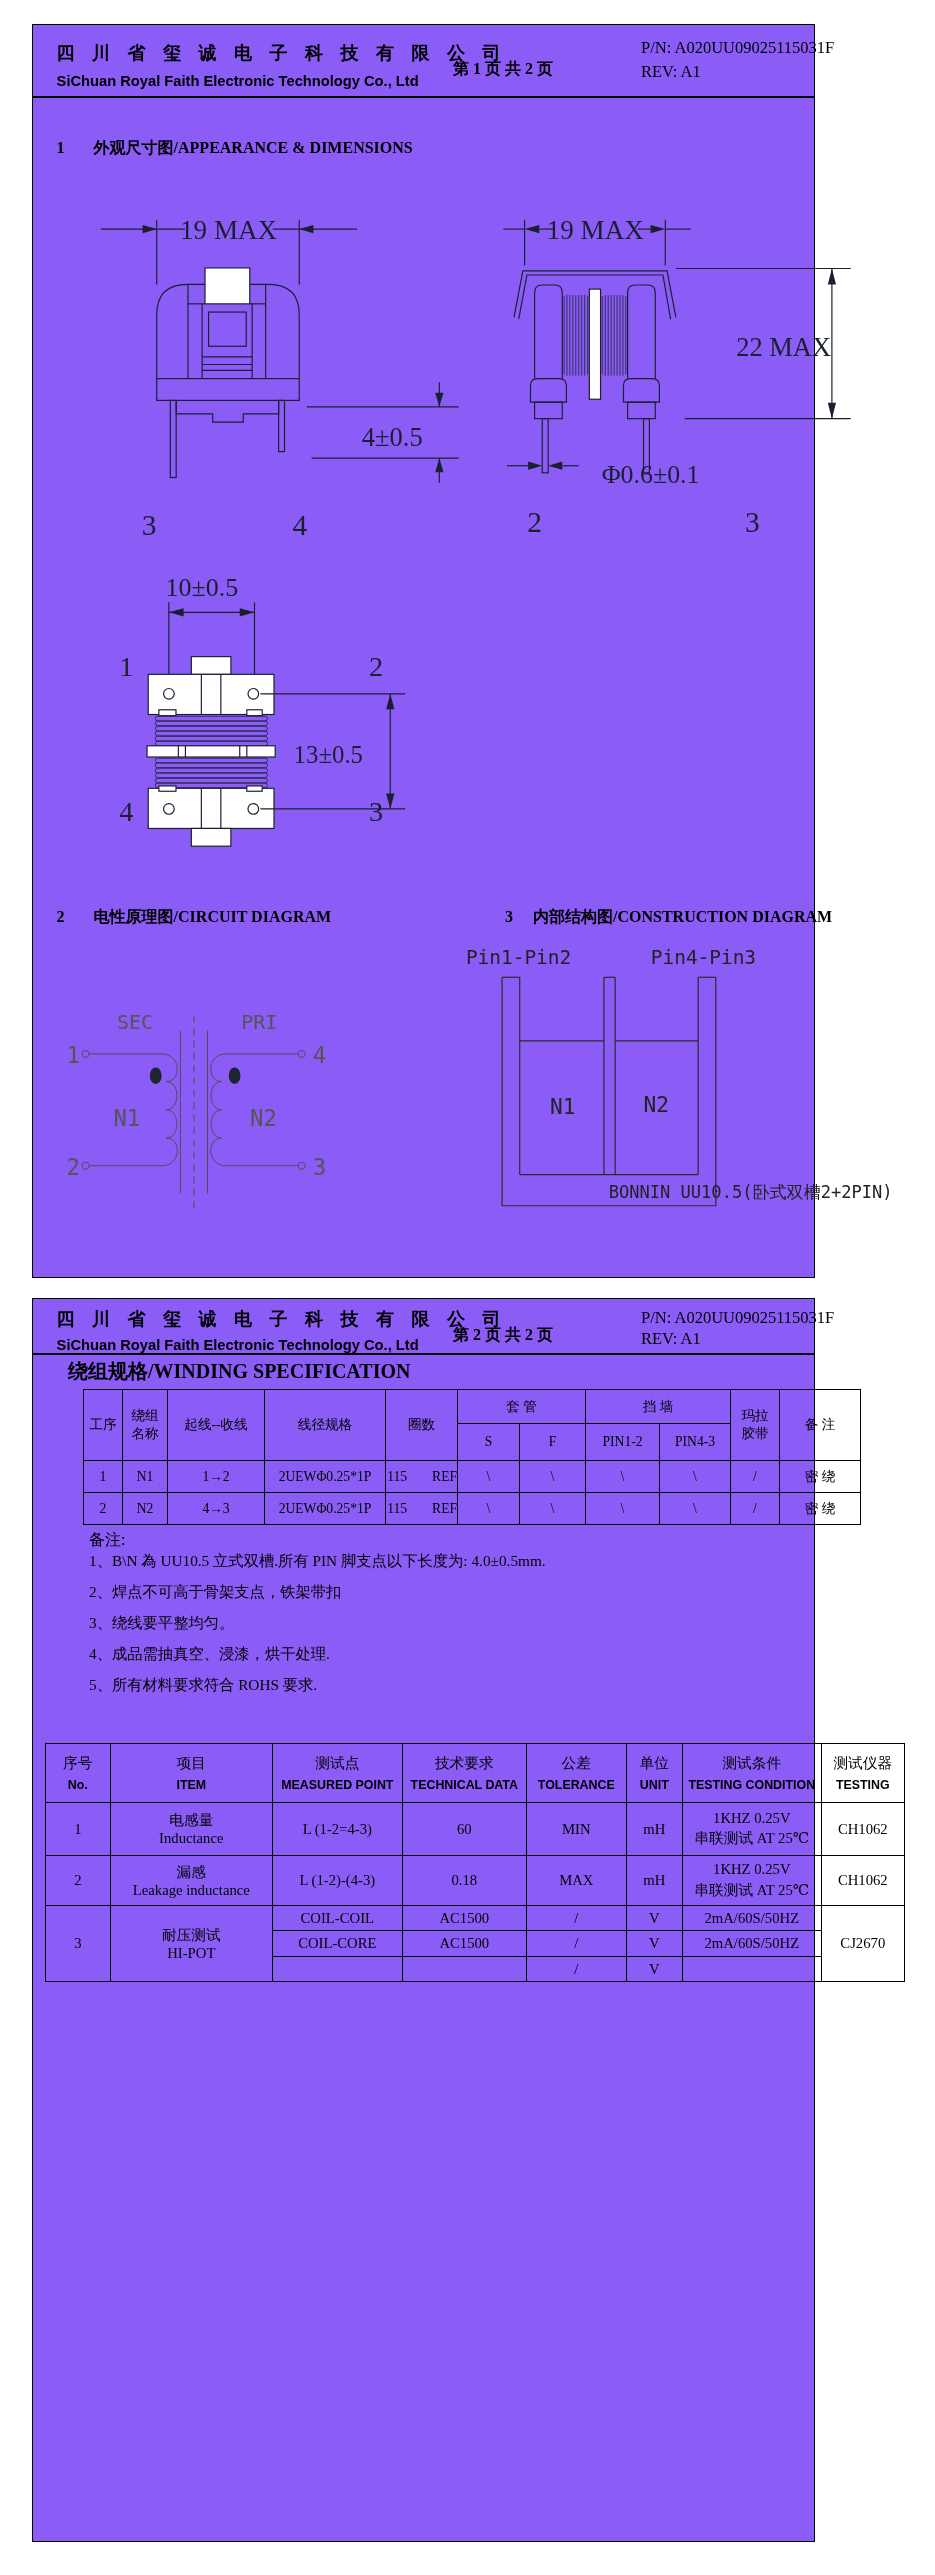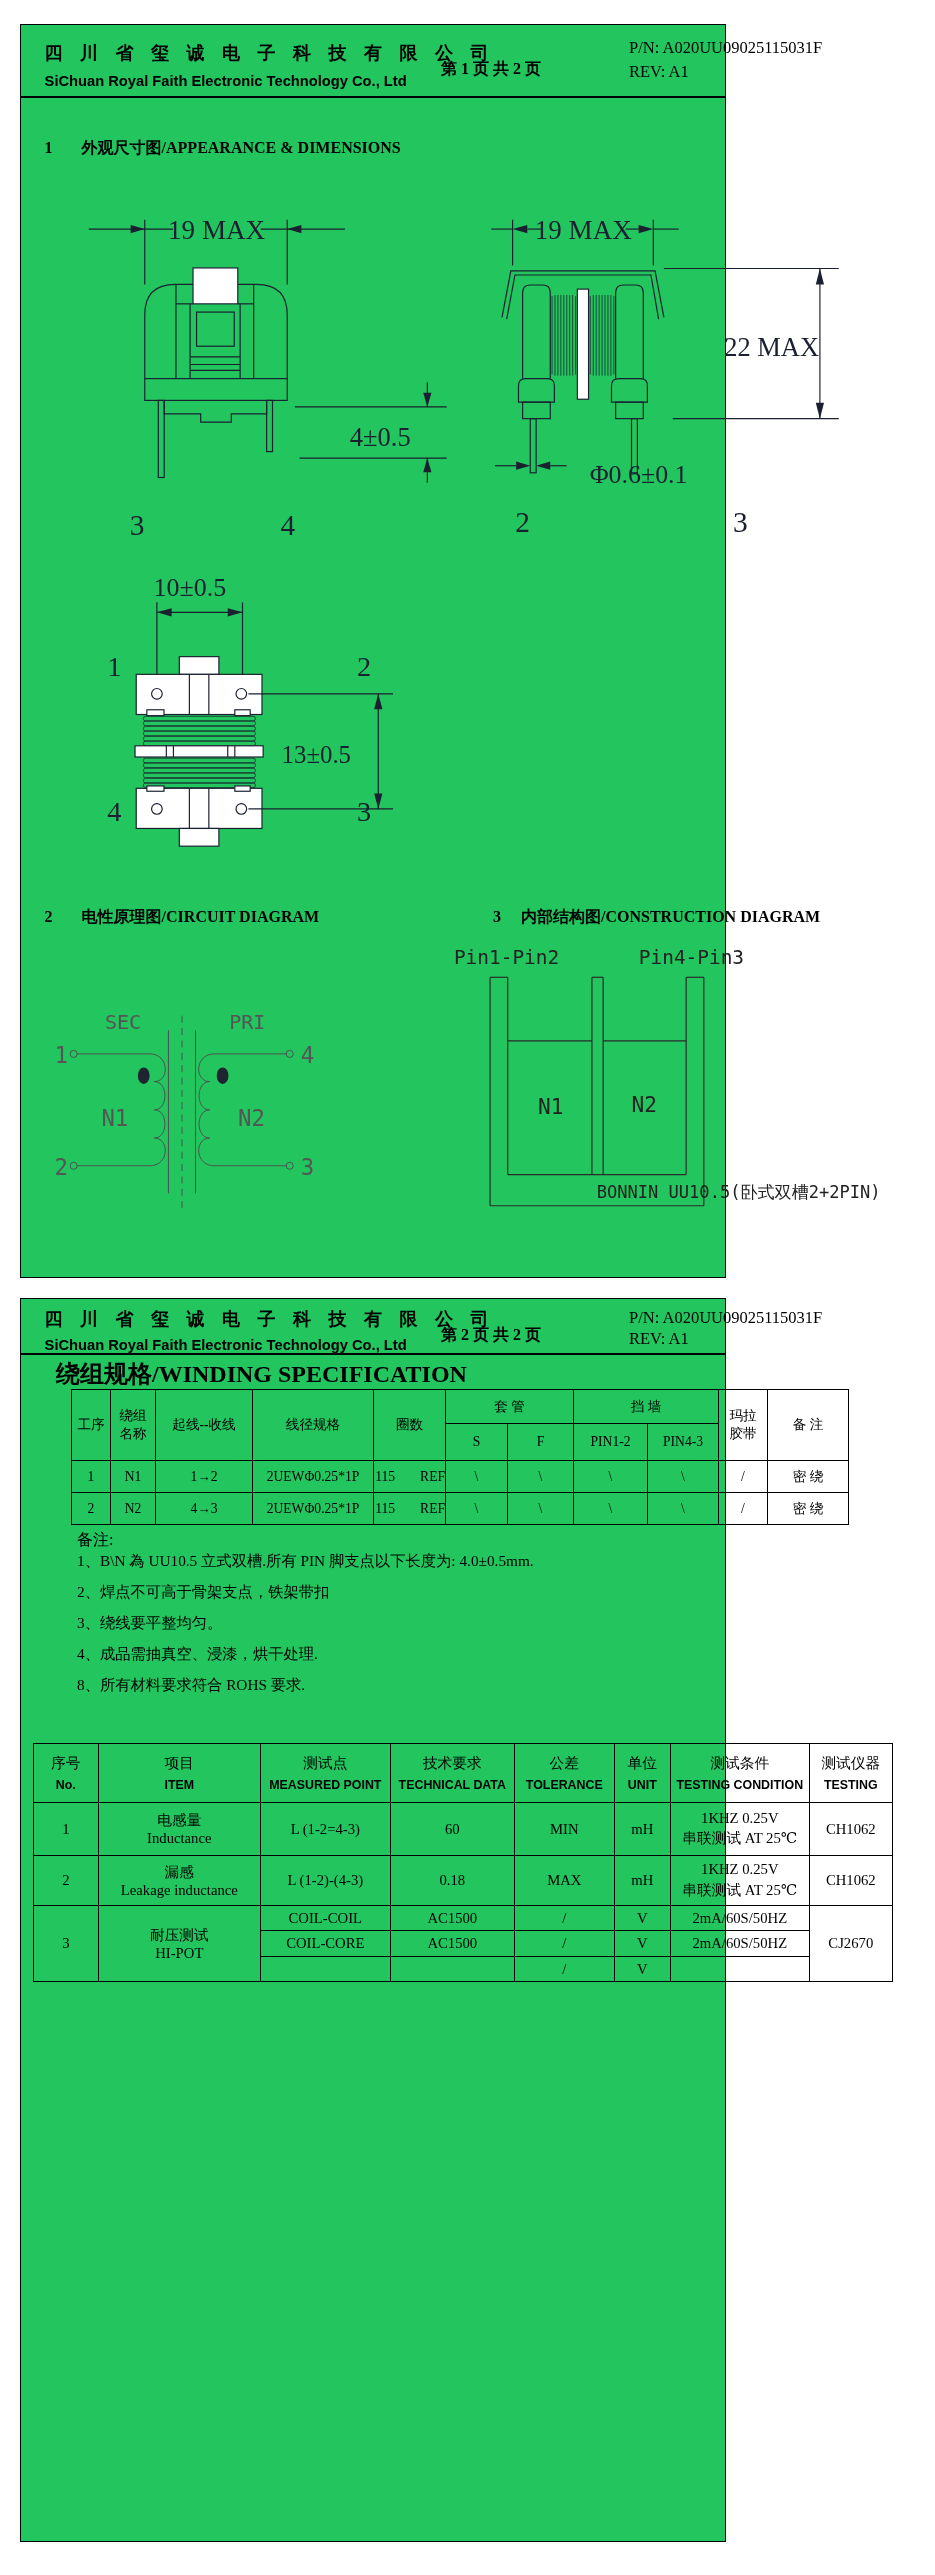--- a/index.html
+++ b/index.html
@@ -1,21 +1,21 @@
 <!DOCTYPE html>
 <html style="font-size:9.4px"><head>
 <meta charset="utf-8">
 <style>
   * { margin:0; padding:0; box-sizing:border-box; }
   html,body { background:#ffffff; }
   body {
     width:935px; height:2576px; position:relative;
     font-family:"Liberation Serif","DejaVu Serif",serif; color:#000;
   }
-  .page { position:absolute; left:20px; width:706px; background:#22c55e; border:1.8px solid #000; }
+  .page { position:absolute; left:32px; width:783px; background:#8b5cf6; border:1.8px solid #000; }
   #page1 { top:23.6px; height:1254px; }
   #page2 { top:1298px; height:1244px; }
 
   .hdr-cn { position:absolute; left:23.6px; font-size:18px; font-weight:bold; letter-spacing:6.5px; white-space:nowrap; }
   .hdr-en { position:absolute; left:23.6px; font-size:14.7px; font-weight:bold; font-family:Liberation Sans, sans-serif; white-space:nowrap; }
   .hdr-page { position:absolute; left:420px; font-size:16px; white-space:nowrap;font-weight:bold; }
   .hdr-pn, .hdr-rev { position:absolute; left:608px; font-size:16.5px; white-space:nowrap; }
   .rule { position:absolute; left:0; width:100%; height:2.4px; background:#000; }
 
   .sec-title { position:absolute; font-size:16px; font-weight:bold; white-space:nowrap; }
@@ -24,21 +24,21 @@
   svg { position:absolute; overflow:visible; }
   svg text { font-family:"Liberation Serif","DejaVu Serif",serif; fill:#1a2030; }
   .dwg { stroke:#1a2030; fill:none; stroke-width:2; }
   .thin { stroke-width:1.3; }
   .arr { fill:#1a2030; stroke:none; }
   .cad  { stroke:#4d4d4d; fill:none; stroke-width:1.6; }
   .cadtxt { font-family:"DejaVu Sans Mono","Liberation Mono",monospace; fill:#555; }
   .con  { stroke:#2a2a2a; fill:none; stroke-width:2; }
   .contxt { font-family:"DejaVu Sans Mono","Liberation Mono",monospace; fill:#222; }
 
-  .wind-title { position:absolute; left:35px; top:59px; font-size:24px; font-weight:bold; }
+  .wind-title { position:absolute; left:35px; top:59px; font-size:20px; font-weight:bold; }
   .elec-title { position:absolute; left:50px; top:398px; font-size:22px; font-weight:bold; }
 
   table { position:absolute; border-collapse:collapse; table-layout:fixed; border:1.8px solid #000; }
   th,td { border:1.2px solid #000; text-align:center; vertical-align:middle; font-weight:normal; padding:1.2px; }
   .wtable { left:50px;  top:90px; width:777px; font-size:13.6px; }
   .etable { left:11.8px;  top:444px; width:858px; font-size:14.7px; }
   .etable .en { font-family:"Liberation Sans","DejaVu Sans",sans-serif; font-weight:bold; font-size:12.4px; margin-top:5.9px; }
   .etable .cnline { margin-top:2.4px; }
   .turns-ref { margin-left:25px; }
   .notes { position:absolute; left:56px; top:231px; font-size:15.3px; }
@@ -366,21 +366,21 @@
     </tr>
   </tbody>
     </table>
 
   <div class="notes">
     <div class="note-line lbl">备注:</div>
     <div class="note-line">1、B\N 為 UU10.5 立式双槽.所有 PIN 脚支点以下长度为: 4.0±0.5mm.</div>
     <div class="note-line">2、焊点不可高于骨架支点，铁架带扣</div>
     <div class="note-line">3、绕线要平整均匀。</div>
     <div class="note-line">4、成品需抽真空、浸漆，烘干处理.</div>
-    <div class="note-line" style="margin-top:5.9px;">8、所有材料要求符合 ROHS 要求.</div>
+    <div class="note-line" style="margin-top:5.9px;">5、所有材料要求符合 ROHS 要求.</div>
   </div>
 
 
   <table class="etable">
     <colgroup>
       <col style="width:65px">
         <col style="width:162px">
         <col style="width:130px">
         <col style="width:124px">
         <col style="width:100px">

